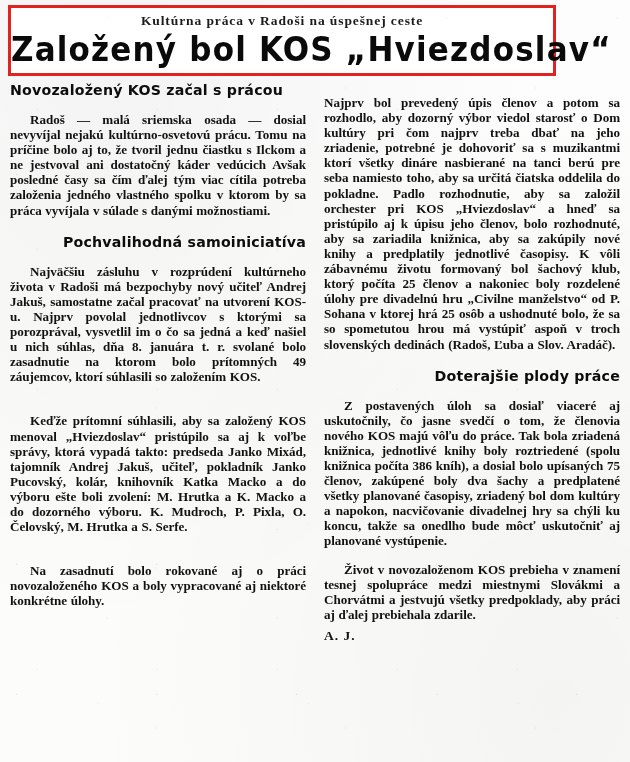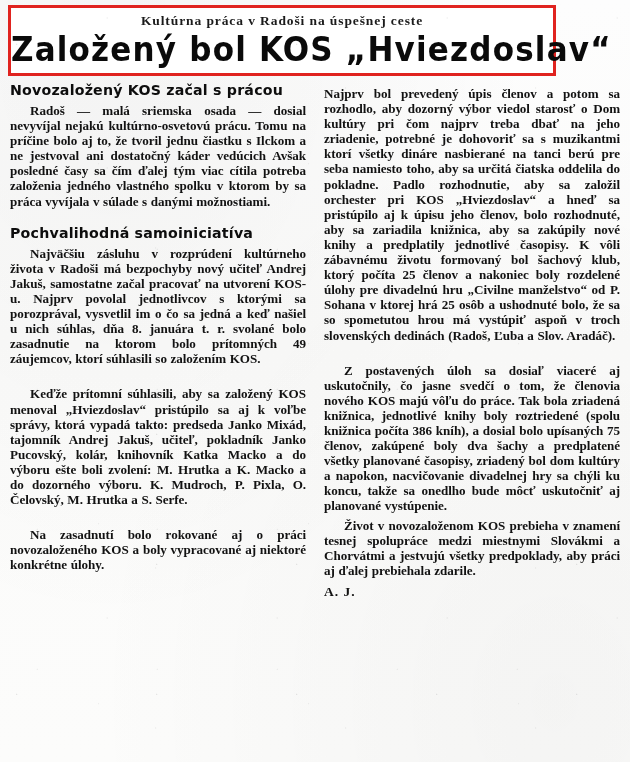--- a/index.html
+++ b/index.html
@@ -86,30 +86,30 @@
     width: 296px;
     flex: 0 0 296px;
   }
 
   .sect-head {
     font-family: "DejaVu Sans", "Liberation Sans", sans-serif;
     font-weight: bold;
     font-size: 14.2px;
     line-height: 17px;
     color: #0d0d0d;
-    text-align: left;
+    text-align: right;
     margin: 0 0 4px 0;
     letter-spacing: 0.2px;
   }
   .sect-head.left-flush {
     text-align: left;
   }
 
   p.body {
-    margin: 4px 0 3px 0;
+    margin: 13px 0 3px 0;
     font-family: "Liberation Serif", "DejaVu Serif", serif;
     font-size: 13.1px;
     line-height: 15.1px;
     text-align: justify;
     text-indent: 20px;
     font-weight: bold;
     letter-spacing: -0.05px;
     word-spacing: 0.4px;
     color: #121212;
     hyphens: auto;
@@ -175,20 +175,21 @@
         <p class="body">Na zasadnutí bolo rokované aj o práci novozaloženého KOS a boly vypracované aj niektoré konkrétne úlohy.</p>
 
       </div>
 
       <div class="col">
 
         <p class="body no-indent">Najprv bol prevedený úpis členov a potom sa rozhodlo, aby dozorný výbor viedol starosť o Dom kultúry pri čom najprv treba dbať na jeho zriadenie, potrebné je dohovoriť sa s muzikantmi ktorí všetky dináre nasbierané na tanci berú pre seba namiesto toho, aby sa určitá čiatska oddelila do pokladne. Padlo rozhodnutie, aby sa založil orchester pri KOS „Hviezdoslav“ a hneď sa pristúpilo aj k úpisu jeho členov, bolo rozhodnuté, aby sa zariadila knižnica, aby sa zakúpily nové knihy a predplatily jednotlivé časopisy. K vôli zábavnému životu formovaný bol šachový klub, ktorý počíta 25 členov a nakoniec boly rozdelené úlohy pre divadelnú hru „Civilne manželstvo“ od P. Sohana v ktorej hrá 25 osôb a ushodnuté bolo, že sa so spometutou hrou má vystúpiť aspoň v troch slovenských dedinách (Radoš, Ľuba a Slov. Aradáč).</p>
 
         <div class="spacer-md"></div>
 
+        <div class="sect-head">Doterajšie plody práce</div>
         <p class="body">Z postavených úloh sa dosiaľ viaceré aj uskutočnily, čo jasne svedčí o tom, že členovia nového KOS majú vôľu do práce. Tak bola zriadená knižnica, jednotlivé knihy boly roztriedené (spolu knižnica počíta 386 kníh), a dosial bolo upísaných 75 členov, zakúpené boly dva šachy a predplatené všetky planované časopisy, zriadený bol dom kultúry a napokon, nacvičovanie divadelnej hry sa chýli ku koncu, takže sa onedlho bude môcť uskutočniť aj planované vystúpenie.</p>
         <p class="body">Život v novozaloženom KOS prebieha v znamení tesnej spolupráce medzi miestnymi Slovákmi a Chorvátmi a jestvujú všetky predpoklady, aby práci aj ďalej prebiehala zdarile.</p>
 
         <div class="signature">A. J.</div>
 
       </div>
 
     </div>
 
   </div>

